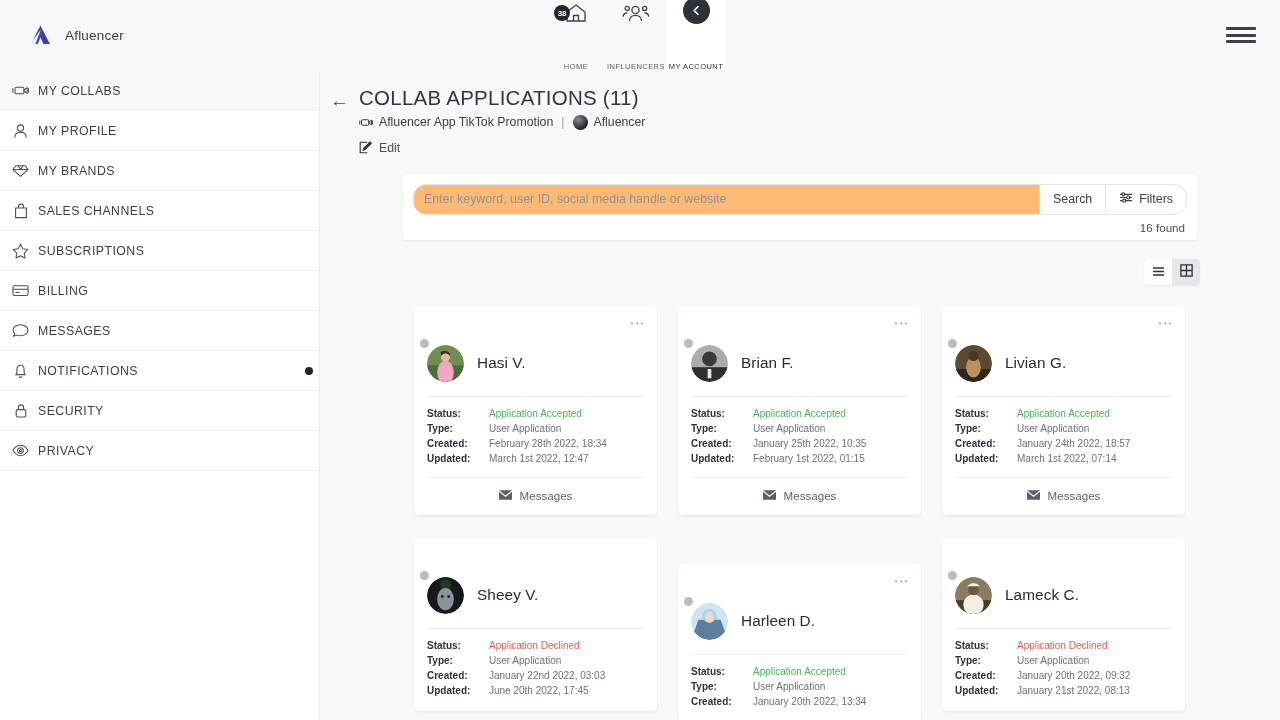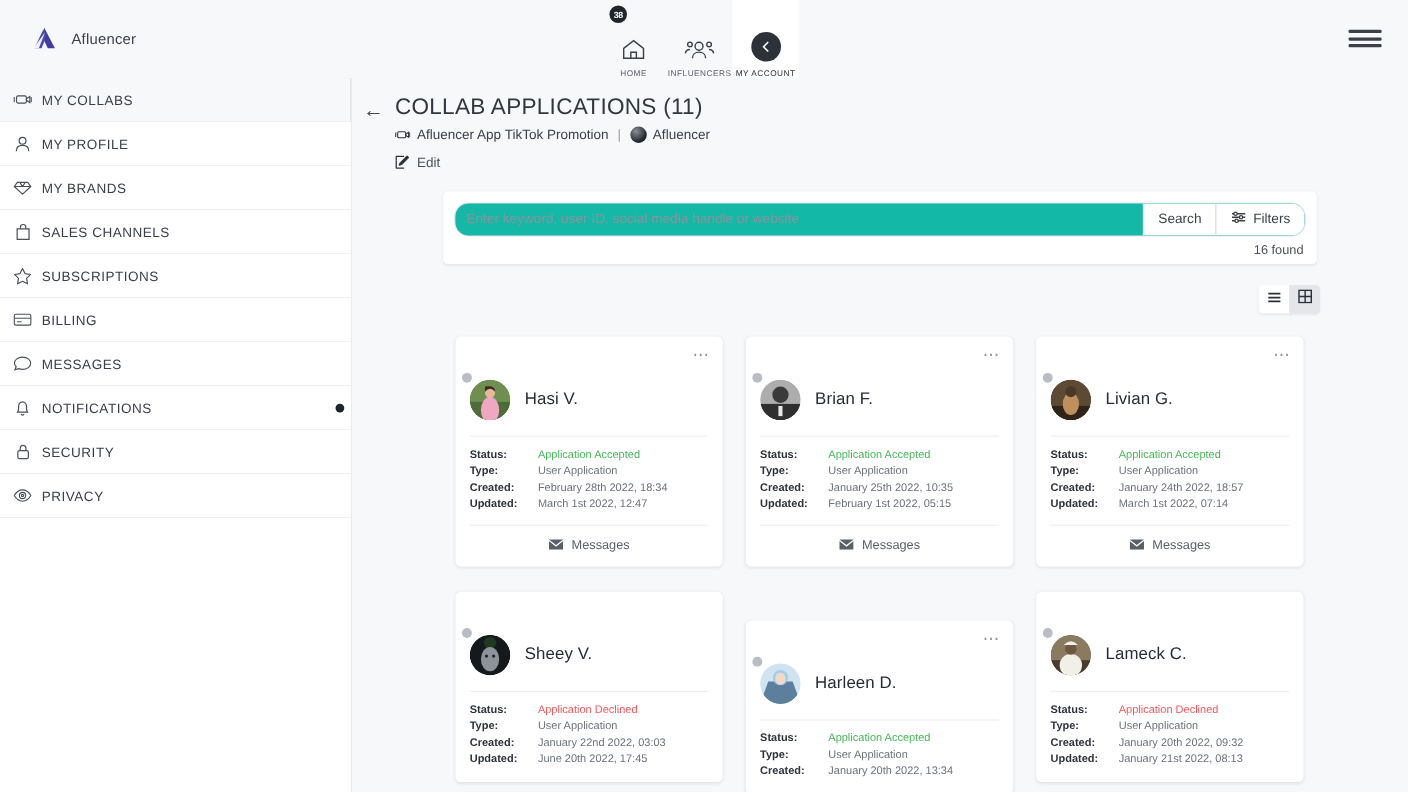--- a/index.html
+++ b/index.html
@@ -35,21 +35,21 @@
   .topnav {
     position: absolute; left: 545; top: 0;
     left: 546px;
     height: 71px;
     display: flex; align-items: stretch; gap: 0;
   }
   .navitem {
     position: relative;
     width: 60px; height: 71px;
     display: flex; flex-direction: column;
-    align-items: center; justify-content: flex-end;
+    align-items: center; justify-content: space-between;
     gap: 6px; cursor: pointer;
     background: transparent;
   }
   .navitem.active { background: #ffffff; }
   .navitem .nav-ico { height: 24px; display: flex; align-items: flex-end; }
   .navitem .nav-lbl {
     font-size: 7.5px; letter-spacing: .45px;
     color: #5c6069; text-transform: uppercase;
     white-space: nowrap;
   }
@@ -168,21 +168,21 @@
   .search-card {
     width: 794px;
     background: #ffffff;
     border-radius: 4px;
     box-shadow: 0 1px 3px rgba(16,20,30,.08);
     padding: 10px 10px 6px 10px;
   }
   .search-bar {
     display: flex; align-items: stretch;
     border: 1px solid #e2e4e9; border-radius: 13px;
-    height: 31px; overflow: hidden; background: #14b8a6;
+    height: 31px; overflow: hidden; background: #fdba74;
   }
   .search-input {
     flex: 1 1 auto; border: 0; outline: none;
     padding: 0 10px; font-size: 12.4px;
     color: #3c4049; font-family: "Liberation Sans", sans-serif;
     background: transparent;
   }
   .search-input::placeholder { color: #8d929b; }
   .search-btn, .filters-btn {
     display: flex; align-items: center; justify-content: center;
@@ -594,21 +594,21 @@
         </div>
         <div class="card-sep"></div>
         <div class="card-meta">
           <div class="meta-k">Status:</div>
           <div class="meta-v accepted">Application Accepted</div>
           <div class="meta-k">Type:</div>
           <div class="meta-v">User Application</div>
           <div class="meta-k">Created:</div>
           <div class="meta-v">January 25th 2022, 10:35</div>
           <div class="meta-k">Updated:</div>
-          <div class="meta-v">February 1st 2022, 05:15</div>
+          <div class="meta-v">February 1st 2022, 01:15</div>
         </div>
         <div class="card-foot">
           <span class="env-ico">
             <svg width="13" height="10" viewBox="0 0 14 10" fill="#5a5f68">
                 <path d="M0 0 L14 0 L7 5.6 Z"></path>
                 <path d="M0 1.6 L0 10 L14 10 L14 1.6 L7 7.2 Z"></path>
               </svg>
           </span>
           <span>Messages</span>
         </div>

